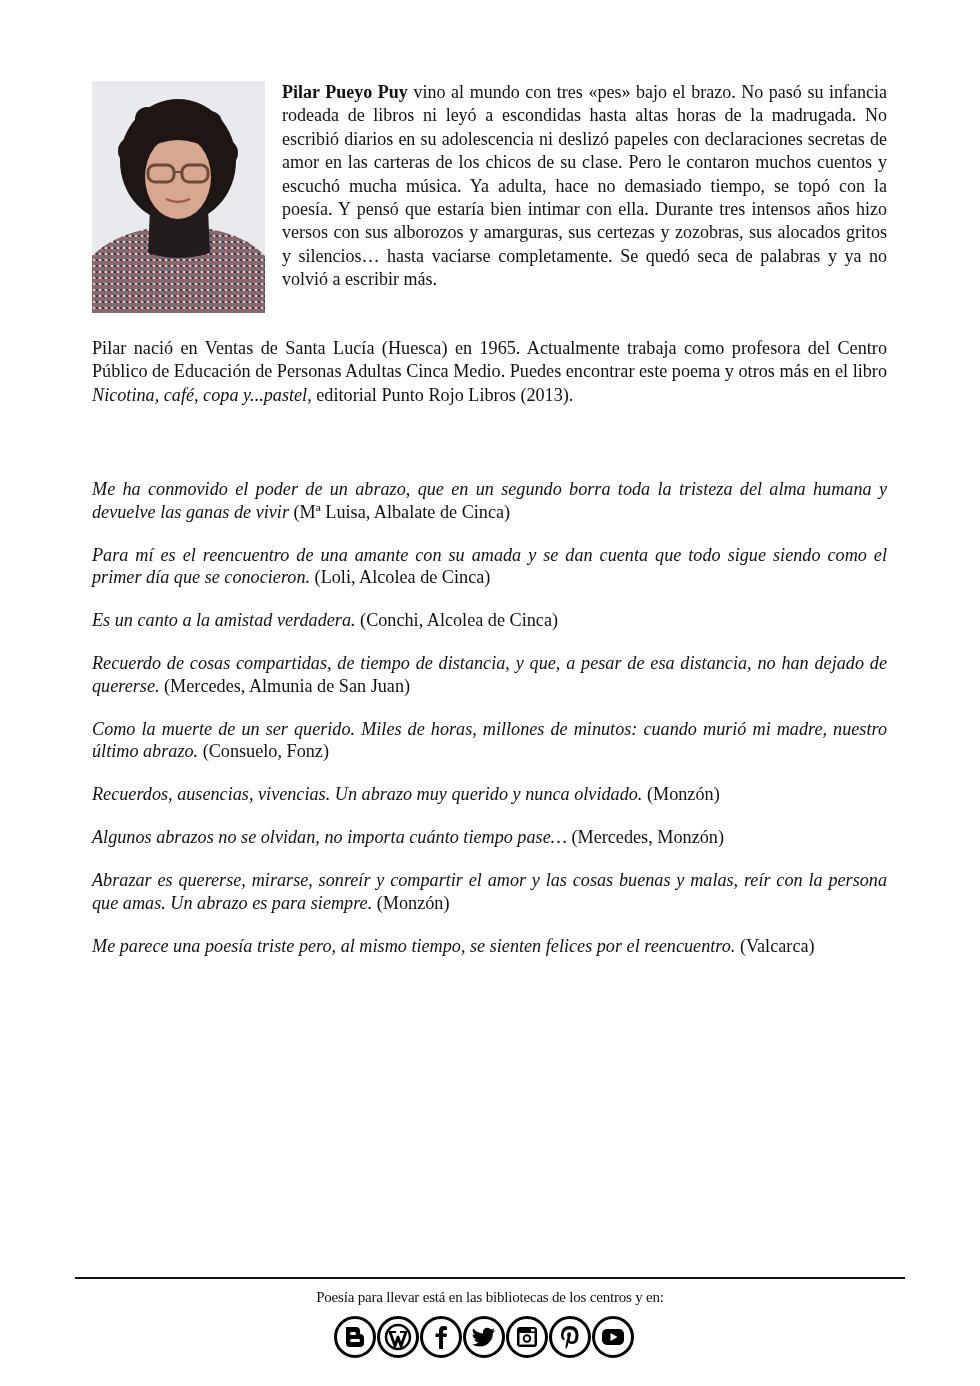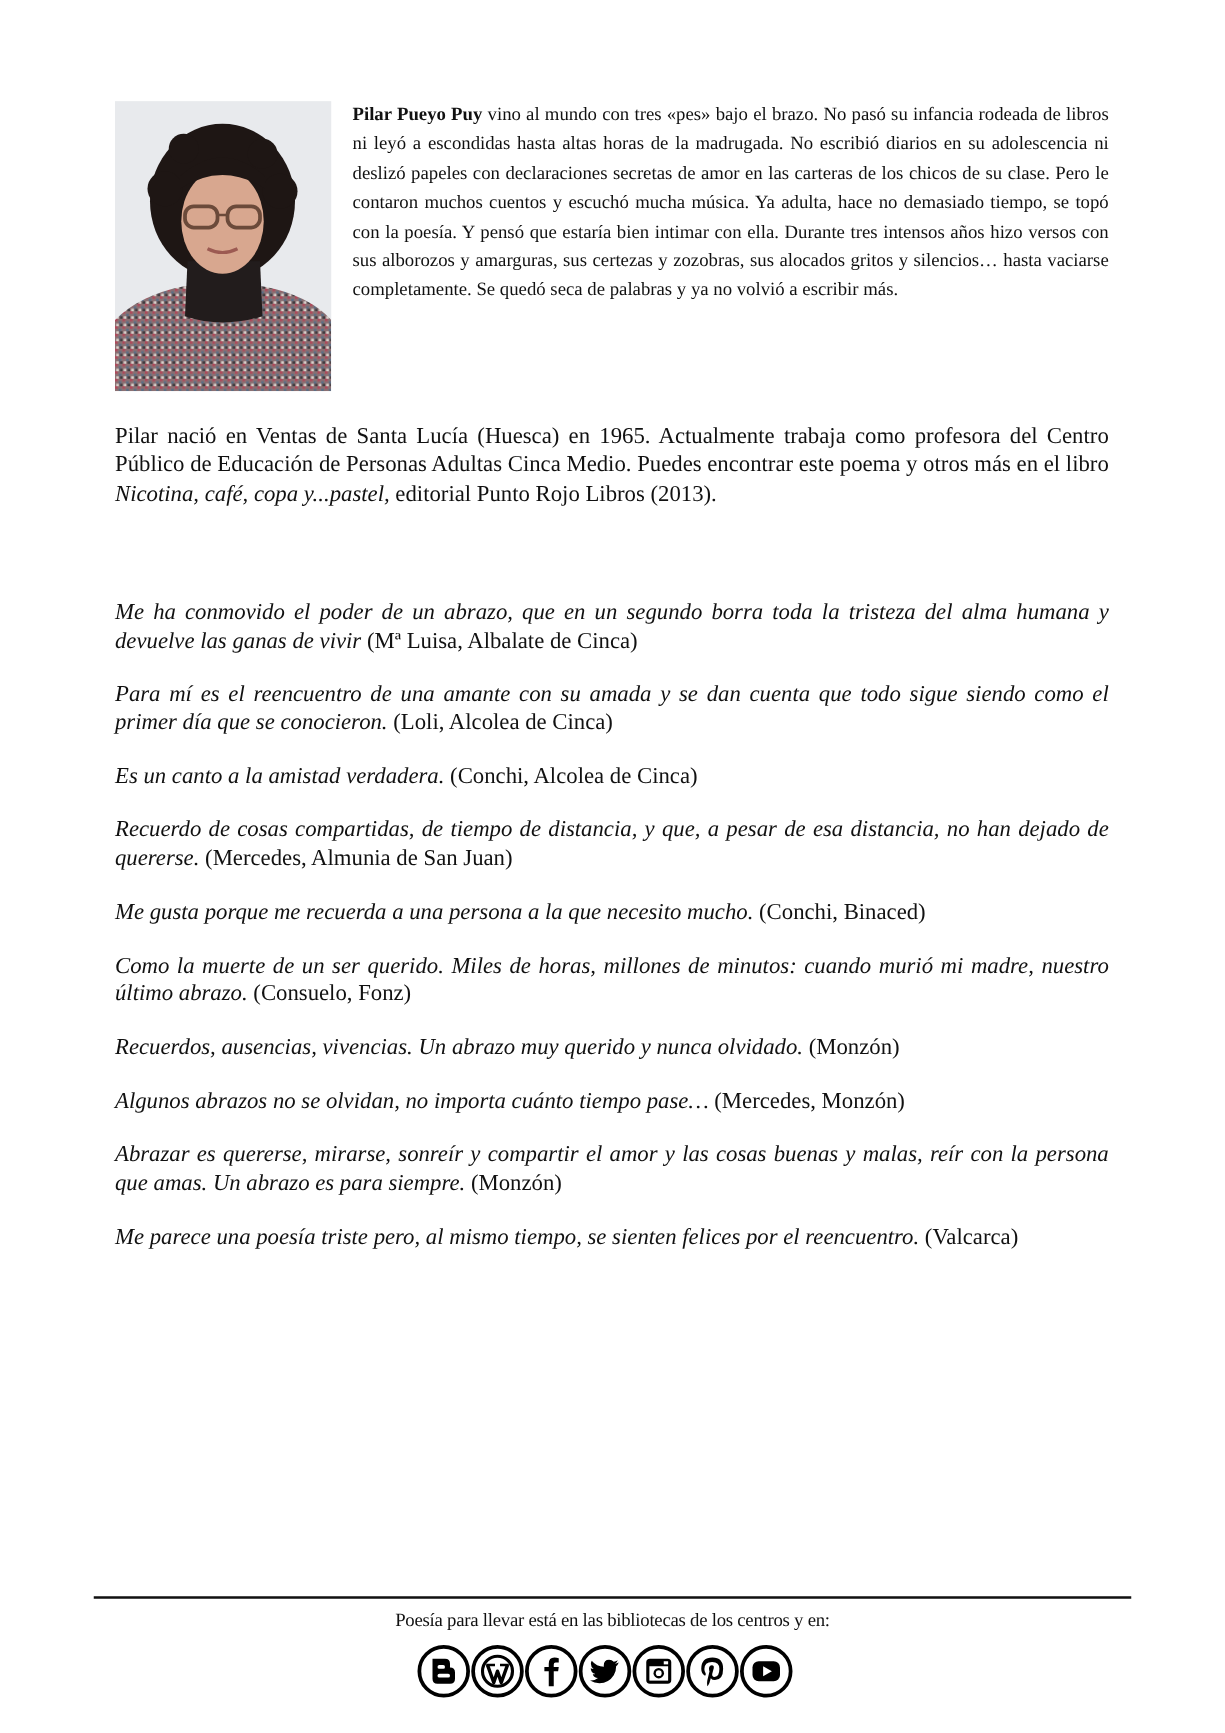--- a/index.html
+++ b/index.html
@@ -11,21 +11,21 @@
   .page { position: absolute; left: 0; top: 0; width: 980px; height: 1386px; }
 
   
   .bio { position: absolute; left: 92px; top: 81px; width: 795px; }
   .photo {
     position: absolute; left: 0; top: 0; width: 173px; height: 232px;
     background: #e9ebee; overflow: hidden;
   }
   .bio-text {
     position: absolute; left: 190px; top: 0; width: 605px;
-    font-size: 15px; line-height: 23.4px; text-align: justify;
+    font-size: 18px; line-height: 23.4px; text-align: justify;
     font-stretch: condensed;
   }
   .bio-text b { font-weight: bold; }
 
   .birth {
     position: absolute; left: 92px; top: 337px; width: 795px;
     font-size: 18.2px; line-height: 23.4px; text-align: justify;
   }
 
   
@@ -97,21 +97,20 @@
     <p class="bio-text" style="margin:0"><b>Pilar Pueyo Puy</b><span> vino al mundo con tres «pes» bajo el brazo. No pasó su infancia rodeada de libros ni leyó a escondidas hasta altas horas de la madrugada. No escribió diarios en su adolescencia ni deslizó papeles con declaraciones secretas de amor en las carteras de los chicos de su clase. Pero le contaron muchos cuentos y escuchó mucha música. Ya adulta, hace no demasiado tiempo, se topó con la poesía. Y pensó que estaría bien intimar con ella. Durante tres intensos años hizo versos con sus alborozos y amarguras, sus certezas y zozobras, sus alocados gritos y silencios… hasta vaciarse completamente. Se quedó seca de palabras y ya no volvió a escribir más.</span></p>
   </div>
 
   <p class="birth" style="margin:0"><span>Pilar nació en Ventas de Santa Lucía (Huesca) en 1965. Actualmente trabaja como profesora del Centro Público de Educación de Personas Adultas Cinca Medio. Puedes encontrar este poema y otros más en el libro </span><i>Nicotina, café, copa y...pastel,</i><span> editorial Punto Rojo Libros (2013).</span></p>
 
   <div class="quotes">
     <p class="quote"><span class="q">Me ha conmovido el poder de un abrazo, que en un segundo borra toda la tristeza del alma humana y devuelve las ganas de vivir</span><span> (Mª Luisa, Albalate de Cinca)</span></p>
     <p class="quote"><span class="q">Para mí es el reencuentro de una amante con su amada y se dan cuenta que todo sigue siendo como el primer día que se conocieron.</span><span> (Loli, Alcolea de Cinca)</span></p>
     <p class="quote"><span class="q">Es un canto a la amistad verdadera.</span><span> (Conchi, Alcolea de Cinca)</span></p>
     <p class="quote"><span class="q">Recuerdo de cosas compartidas, de tiempo de distancia, y que, a pesar de esa distancia, no han dejado de quererse.</span><span> (Mercedes, Almunia de San Juan)</span></p>
-    <p class="quote"><span class="q">Me gusta porque me recuerda a una persona a la que necesito mucho.</span><span> (Conchi, Binaced)</span></p>
     <p class="quote"><span class="q">Como la muerte de un ser querido. Miles de horas, millones de minutos: cuando murió mi madre, nuestro último abrazo.</span><span> (Consuelo, Fonz)</span></p>
     <p class="quote"><span class="q">Recuerdos, ausencias, vivencias. Un abrazo muy querido y nunca olvidado.</span><span> (Monzón)</span></p>
     <p class="quote"><span class="q">Algunos abrazos no se olvidan, no importa cuánto tiempo pase…</span><span> (Mercedes, Monzón)</span></p>
     <p class="quote"><span class="q">Abrazar es quererse, mirarse, sonreír y compartir el amor y las cosas buenas y malas, reír con la persona que amas. Un abrazo es para siempre.</span><span> (Monzón)</span></p>
     <p class="quote"><span class="q">Me parece una poesía triste pero, al mismo tiempo, se sienten felices por el reencuentro.</span><span> (Valcarca)</span></p>
   </div>
 
 
   <div class="footer-rule"></div>
   <div class="footer-text">Poesía para llevar está en las bibliotecas de los centros y en:</div>

